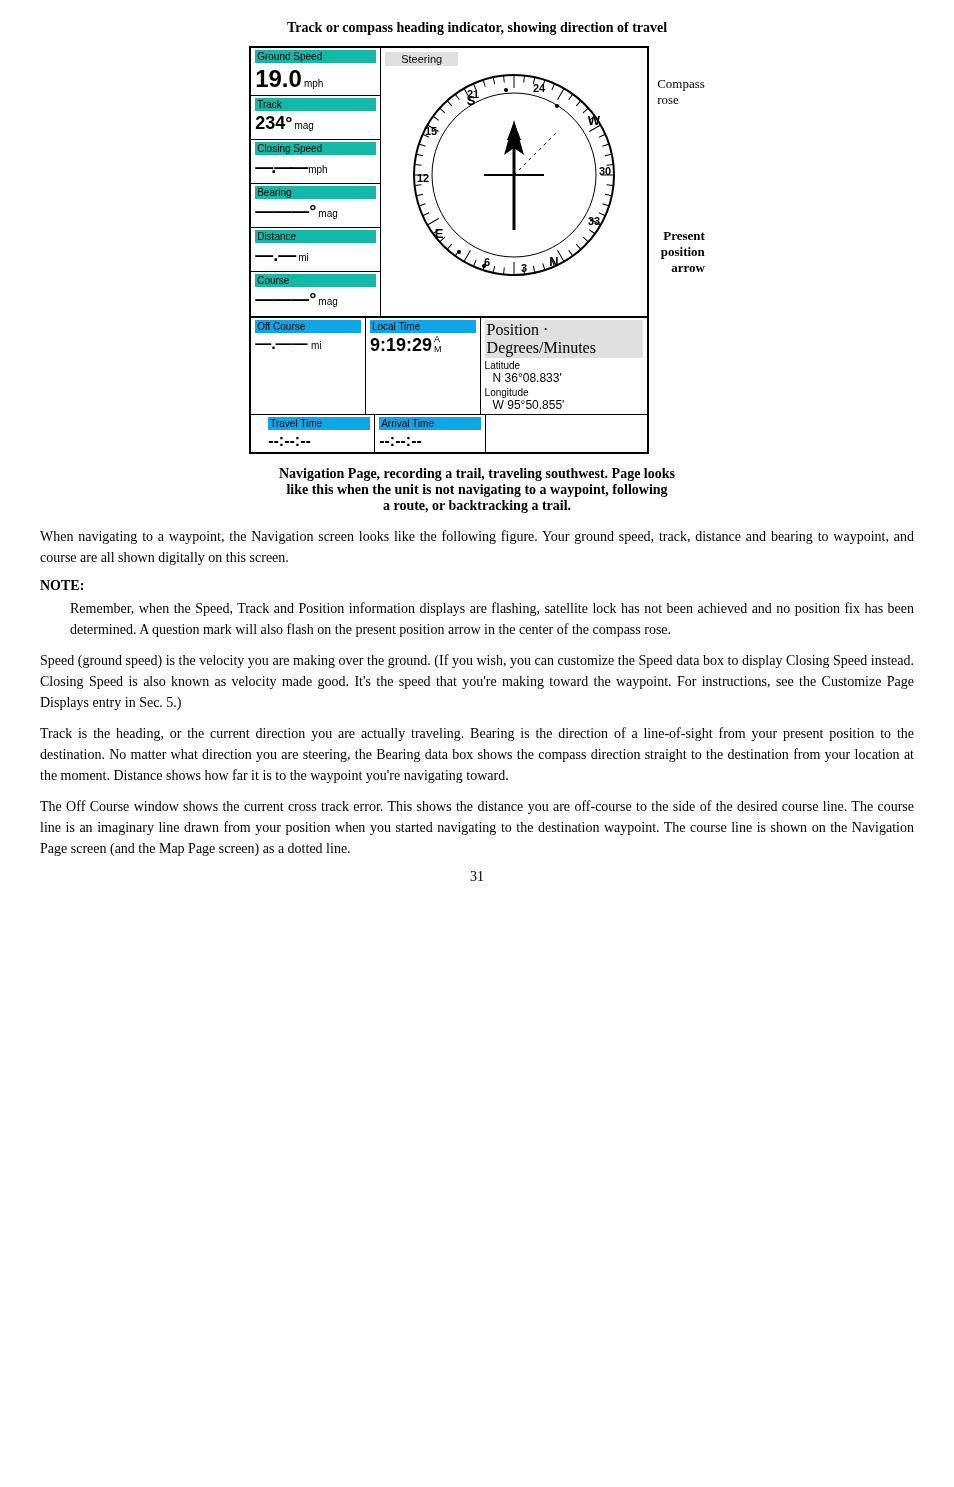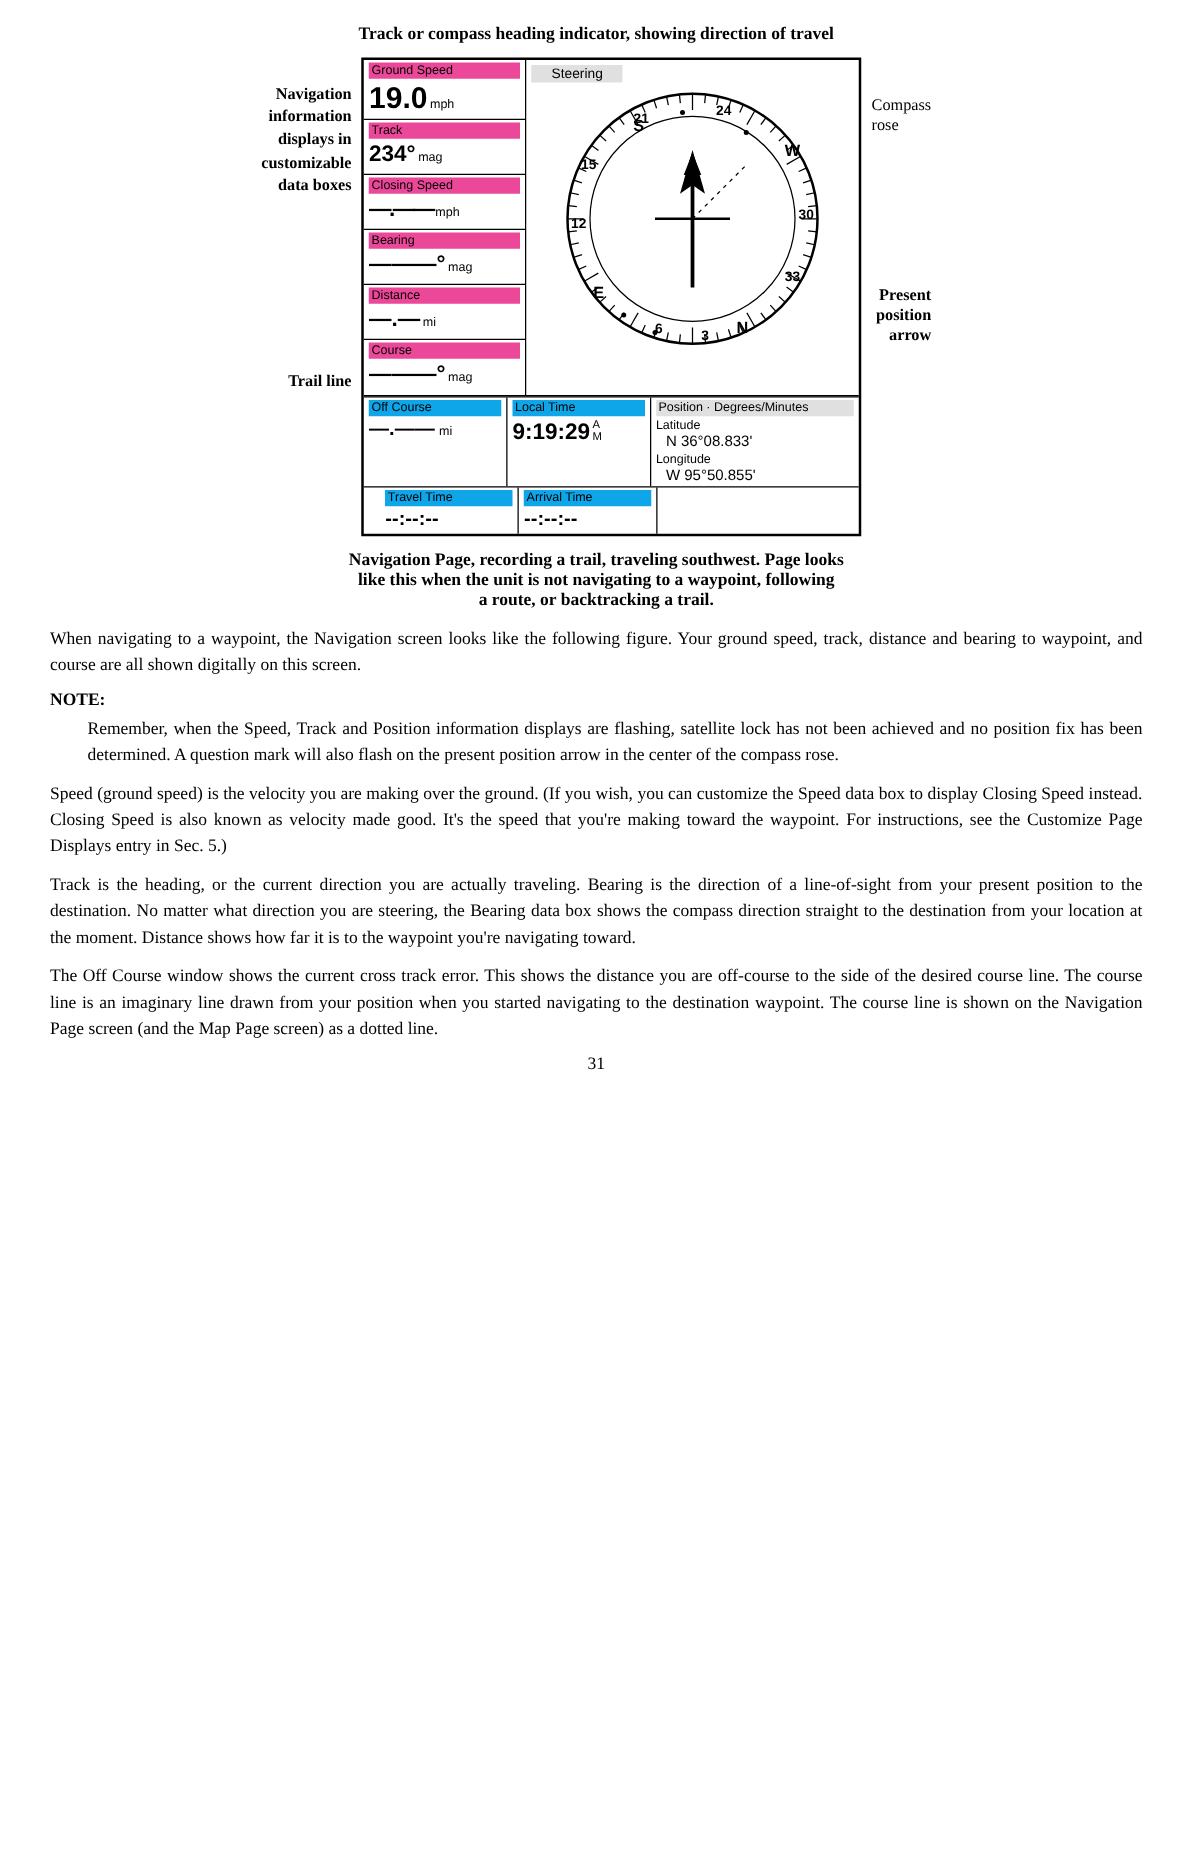--- a/index.html
+++ b/index.html
@@ -71,21 +71,21 @@
 
     .data-box {
       border-bottom: 1px solid #000;
       padding: 2px 4px;
       min-height: 44px;
     }
 
     .data-box-label {
       font-size: 10px;
       color: #000;
-      background: #ec4899;
+      background: #14b8a6;
       display: block;
       padding: 1px 2px;
       margin-bottom: 2px;
       font-family: Arial, sans-serif;
     }
 
     .data-box-value {
       font-size: 24px;
       font-weight: bold;
       font-family: Arial, sans-serif;
@@ -154,26 +154,26 @@
       font-size: 14px;
       font-weight: bold;
       font-family: Arial, sans-serif;
     }
 
     .bottom-box-value.large {
       font-size: 18px;
     }
 
     .position-label {
-      font-size: 10px;
+      font-size: 16px;
       background: #e0e0e0;
       padding: 1px 2px;
       margin-bottom: 2px;
       display: block;
-      font-family: Liberation Sans, sans-serif;
+      font-family: Liberation Serif, serif;
     }
 
     .position-sub-label {
       font-size: 10px;
       font-family: Arial, sans-serif;
       display: block;
       margin-top: 2px;
     }
 
     .position-value {
@@ -256,24 +256,20 @@
     }
 
   </style>
 </head>
 <body>
 
 <div class="page-header">Track or compass heading indicator, showing direction of travel</div>
 
 <div class="diagram-container">
 
-  <div class="left-labels">
-    <div class="nav-info-label">Navigation<br>information<br>displays in<br>customizable<br>data boxes</div>
-    <div class="trail-line-label">Trail line</div>
-  </div>
 
   <div class="device-screen">
     <div class="screen-top">
 
       <div class="data-boxes">
         <div class="data-box">
           <span class="data-box-label">Ground Speed</span>
           <div class="data-box-row">
             <span class="data-box-value">19.0</span>
             <span class="data-box-unit">mph</span>

